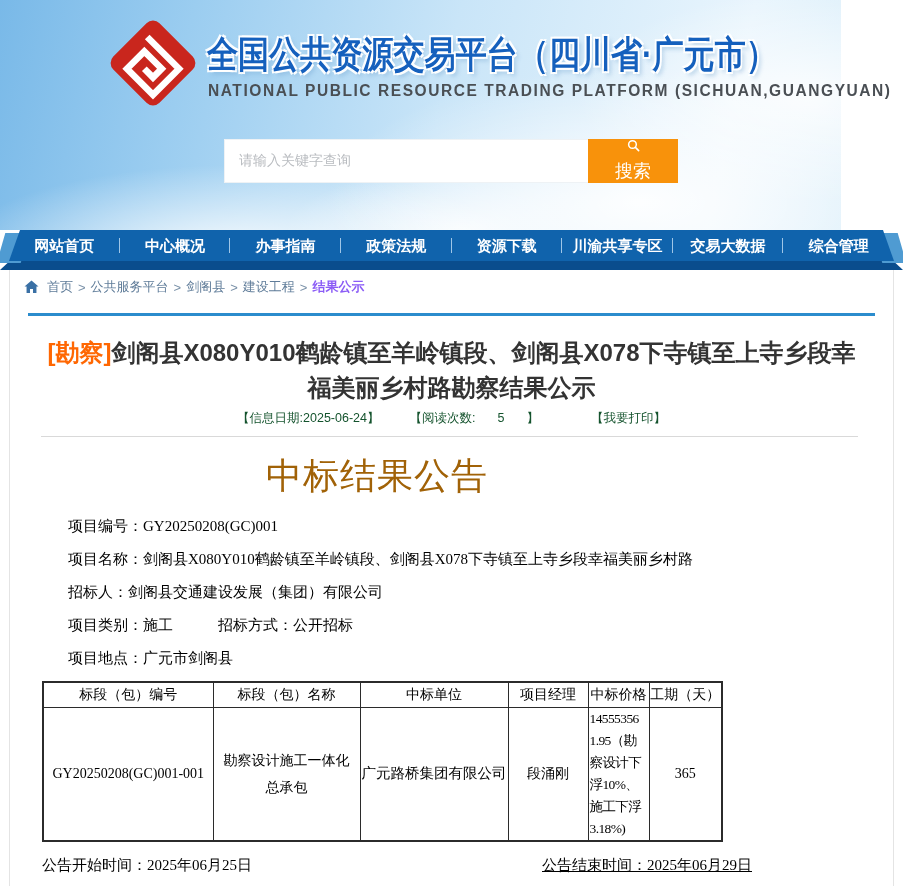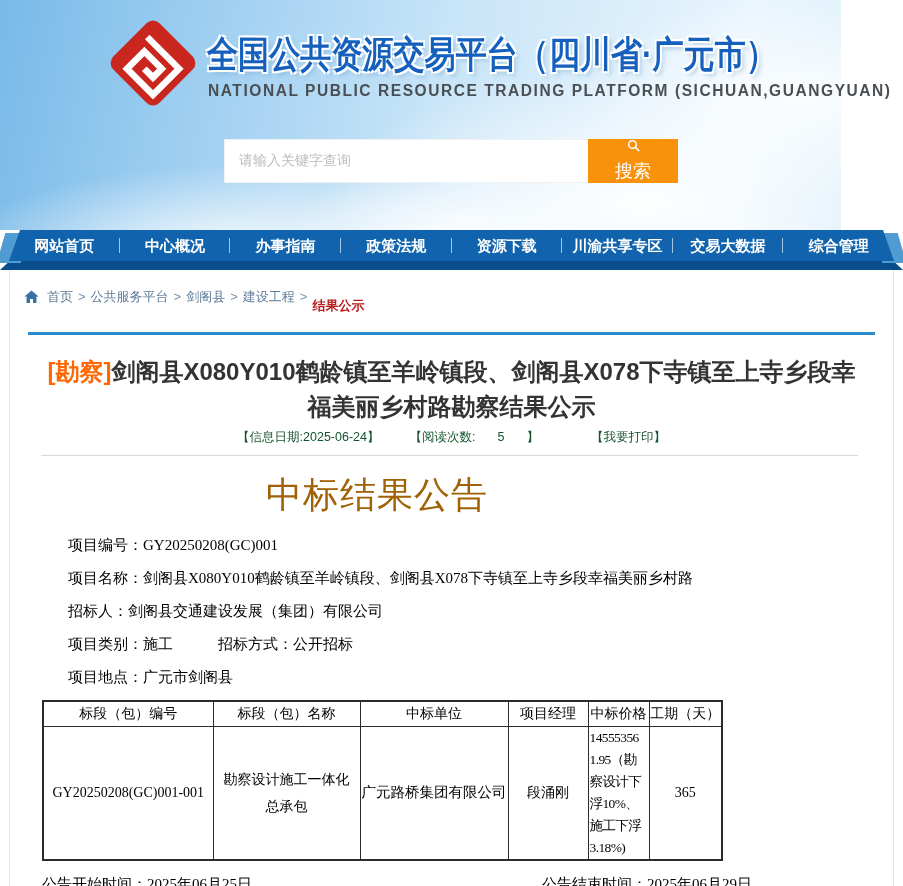--- a/index.html
+++ b/index.html
@@ -79,21 +79,21 @@
   .container {
     margin-left:9px; width:885px; min-height:616px; background:#fff;
     border-left:1px solid #e4e4e4; border-right:1px solid #e4e4e4;
   }
   .breadcrumb {
     padding:8px 0 16px 6px; font-size:13px; color:#5f7c99;
     display:flex; align-items:center;
   }
   .breadcrumb .crumb { cursor:pointer; margin:0 5px; }
   .breadcrumb .sep { color:#7a91a8; }
-  .breadcrumb .crumb.current { font-weight:bold; color:#b91c1c;margin-top:19px; }
+  .breadcrumb .crumb.current { font-weight:bold; color:#8b5cf6; }
   .home-icon { margin:0 3px 0 8px; display:inline-flex; }
   .article { margin:1px 18px 0 18px; border-top:3px solid #2b8ccd; padding-bottom:6px; }
   .article-title {
     margin:19px auto 0; width:96%; text-align:center;
     font-size:24px; font-weight:bold; color:#333333; line-height:35px;
   }
   .article-title .tag { color:#ff6702; }
   .meta-bar {
     margin-top:5px; text-align:center; font-size:12.5px; color:#14532d;
     display:flex; justify-content:center; align-items:center;

